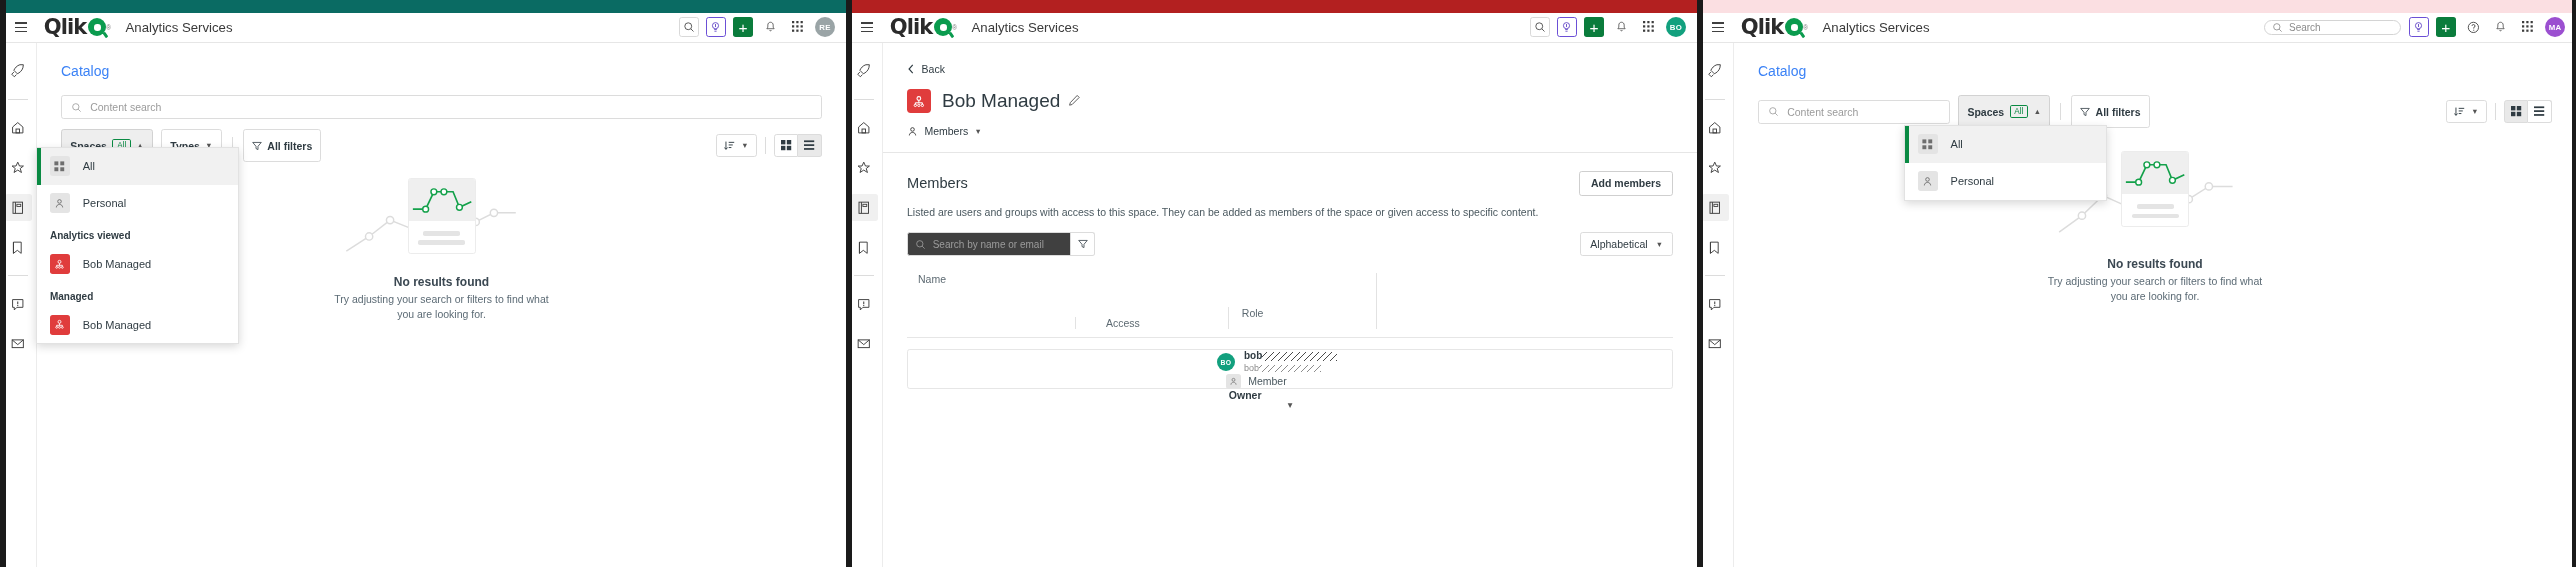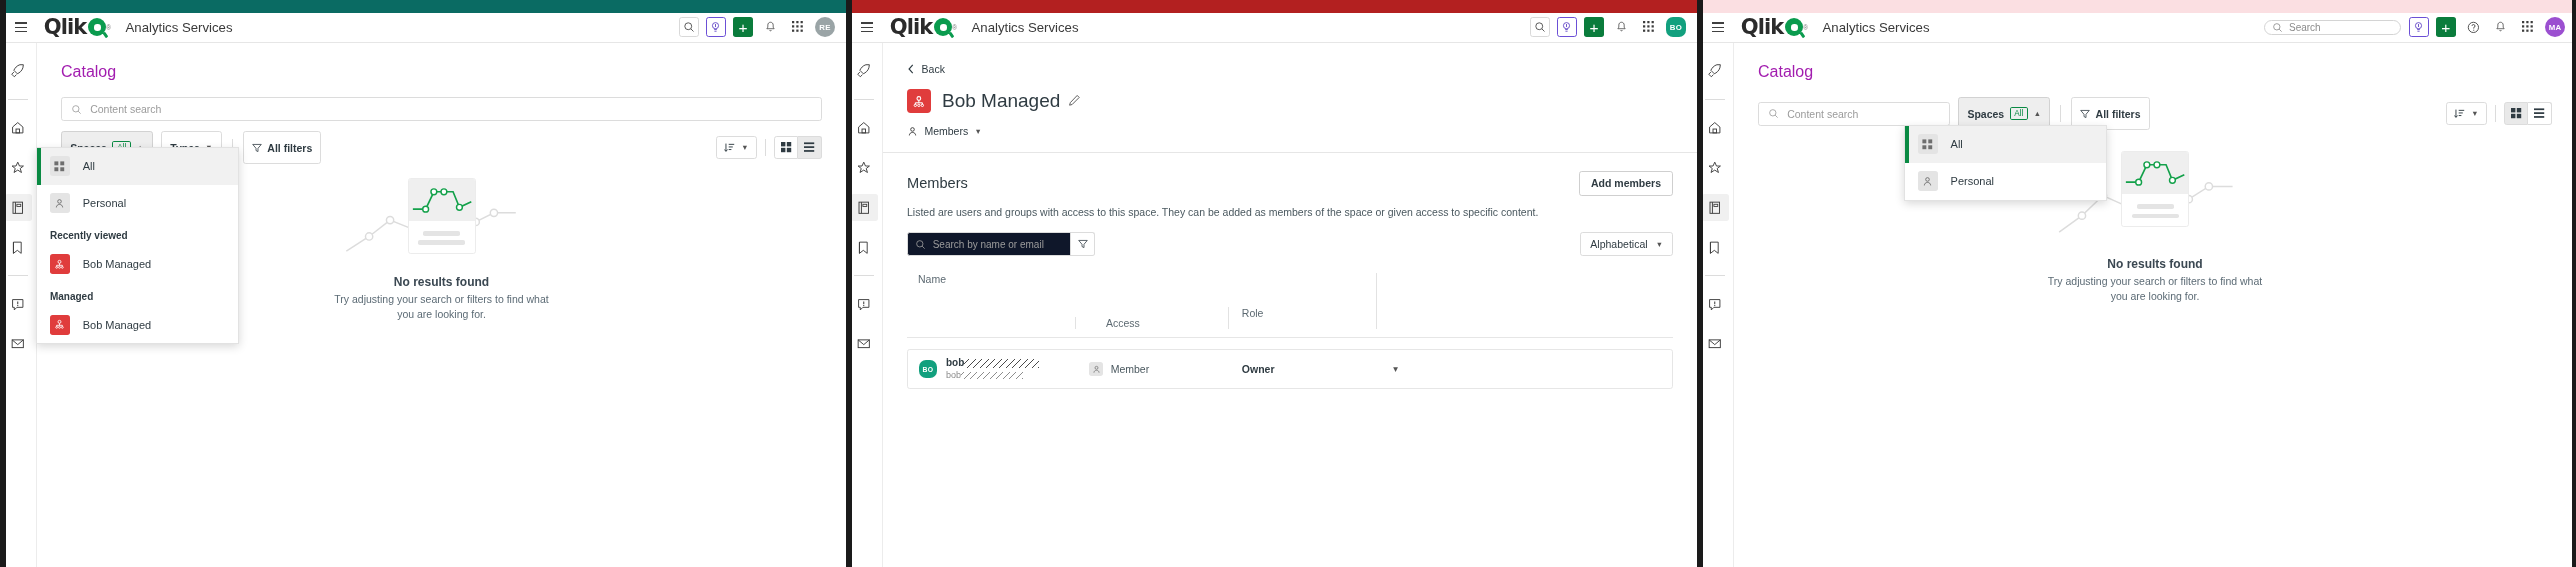--- a/index.html
+++ b/index.html
@@ -55,21 +55,21 @@
     display:flex;align-items:center;justify-content:center; cursor:pointer;
   }
   .ico-plain { width:20px;height:20px;display:flex;align-items:center;justify-content:center;cursor:pointer;border:none;background:none;}
   .ico-purple { border:1.4px solid #6b4fd6; }
   .ico-green { background:#0a7c3c; border:none; color:#fff; font-size:15.5px; line-height:1; font-weight:400;}
   .avatar-sm {
     width:20px;height:20px;border-radius:50%;display:flex;align-items:center;justify-content:center;
     font-size:7.8px;color:#fff;font-weight:600;letter-spacing:0.3px;
   }
   .av-grey{background:#9aa4a6;}
-  .av-teal{background:#12a07e;border-radius:7px;}
+  .av-teal{background:#12a07e;}
   .av-purple{background:#9b4fd0;}
 
   .search-box-top {
     display:flex; align-items:center; gap:6.4px; width:137px; height:15px;
     border:0.9px solid #d4d4d4; border-radius:8px; padding:0 6.4px; background:#fff;
   }
   .search-box-top span.ph { font-size:10px; color:#8b8b8b; }
 
   
   .body-row { display:flex; height: calc(568px - 43px); }
@@ -81,21 +81,21 @@
     width:27px;height:27px; display:flex;align-items:center;justify-content:center;
     margin-bottom: 12.8px; position:relative; cursor:pointer; border-radius:2.7px;
   }
   .rail-item.active { background:#f0f0f0; }
   .rail-item.active::before{
     content:""; position:absolute; left:-7.3px; top:0.9px; bottom:0.9px; width:2.7px; background:#0a8a43;
   }
   .rail-div { width:20px;height:0.9px;background:#dcdcdc; margin: 1.8px 0 14.6px 0;}
 
   .content { flex:1; position:relative; background:#fff; padding: 20px 24px 0 24px; }
-  .page-title { font-size: 16px; color:#a21caf; font-weight:400; margin-bottom: 16.4px; }
+  .page-title { font-size: 14px; color:#3b82f6; font-weight:400; margin-bottom: 16.4px; }
 
   
   .content-search {
     height: 24px; border:0.9px solid #dcdcdc; border-radius:2.7px; display:flex;
     align-items:center; gap:8.2px; padding:0 9px; background:#fff; margin-bottom: 10px;
   }
   .content-search .ph { font-size:10.5px; color:#9b9b9b; }
 
   .filter-row { display:flex; align-items:center; gap:8.2px; position:relative; }
   .chip {
@@ -159,35 +159,35 @@
   .members-head { display:flex; align-items:center; margin-top:18px;}
   .members-title{ font-size:14.6px; color:#2f3b42;}
   .btn-outline {
     margin-left:auto; height:25px; border:0.9px solid #cfcfcf; border-radius:2.7px; background:#fff;
     font-size:10.5px; color:#2f3b42; padding:0 11px; cursor:pointer; font-weight:600;
   }
   .members-desc { font-size:10.5px; color:#4a585f; margin-top:10px;}
   .members-tools { display:flex; align-items:center; gap:0; margin-top:14.6px;}
   .mem-search {
     width:164px;height:24px;border:0.9px solid #dcdcdc;border-radius:2.7px 0 0 2.7px;
-    display:flex;align-items:center;gap:6.4px;padding:0 7.3px;background:#0f172a;
+    display:flex;align-items:center;gap:6.4px;padding:0 7.3px;background:#404040;
   }
   .mem-search .ph{font-size:10px;color:#9b9b9b;}
   .filter-sq{width:24px;height:24px;border:0.9px solid #dcdcdc;border-left:none;border-radius:0 2.7px 2.7px 0;
      display:flex;align-items:center;justify-content:center;background:#fff;cursor:pointer;}
   .alpha {
     margin-left:auto;height:24px;border:0.9px solid #dcdcdc;border-radius:2.7px;background:#fff;
     display:flex;align-items:center;gap:8.2px;padding:0 9px;font-size:10.5px;color:#2f3b42;cursor:pointer;
   }
   .tbl-head { display:flex; margin-top:16.4px; border-bottom:0.9px solid #e6e6e6; padding-bottom:8.2px;}
   .tbl-head .th { font-size:10.5px;color:#5d6a72; position:relative; }
   .th-div { border-left:0.9px solid #e2e2e2; }
   .tbl-row {
     display:flex; align-items:center; height:40px; border:0.9px solid #e6e6e6; border-radius:2.7px;
-    margin-top:11px; background:#fff;
+    margin-top:11px; background:#fff;flex-direction:column;
   }
   .redact {
     background-image: repeating-linear-gradient(-45deg,#4a4a4a 0 0.9px, transparent 0.9px 4.6px);
     height: 8.2px; display:inline-block; vertical-align:middle;
   }
   .redact2 {
     background-image: repeating-linear-gradient(-45deg,#8d8d8d 0 0.9px, transparent 0.9px 4.6px);
     height: 7.3px; display:inline-block; vertical-align:middle;
   }
 
@@ -421,21 +421,21 @@
           <div class="dd-item">
             <span class="sq-icon">
               <svg width="11" height="11" viewBox="0 0 14 14">
                   <circle cx="7" cy="4.4" r="2.3" fill="none" stroke="#6e6e6e" stroke-width="1.2"></circle>
                   <path d="M3 12c0-2.3 1.8-3.8 4-3.8s4 1.5 4 3.8" fill="none" stroke="#6e6e6e" stroke-width="1.2"></path>
                 </svg>
             </span>
             <span>Personal</span>
           </div>
 
-          <div class="dd-group">Recently viewed</div>
+          <div class="dd-group">Analytics viewed</div>
           <div class="dd-item">
             <span class="sq-icon sq-red">
               <svg width="11" height="11" viewBox="0 0 14 14">
                   <circle cx="7" cy="3.6" r="1.9" fill="none" stroke="#fff" stroke-width="1.1"></circle>
                   <line x1="7" y1="5.6" x2="7" y2="8" stroke="#fff" stroke-width="1.1"></line>
                   <line x1="3.4" y1="8" x2="10.6" y2="8" stroke="#fff" stroke-width="1.1"></line>
                   <line x1="3.4" y1="8" x2="3.4" y2="9.6" stroke="#fff" stroke-width="1.1"></line>
                   <line x1="10.6" y1="8" x2="10.6" y2="9.6" stroke="#fff" stroke-width="1.1"></line>
                   <circle cx="3.4" cy="10.6" r="1.2" fill="none" stroke="#fff" stroke-width="1"></circle>
                   <circle cx="7" cy="10.6" r="1.2" fill="none" stroke="#fff" stroke-width="1"></circle>

